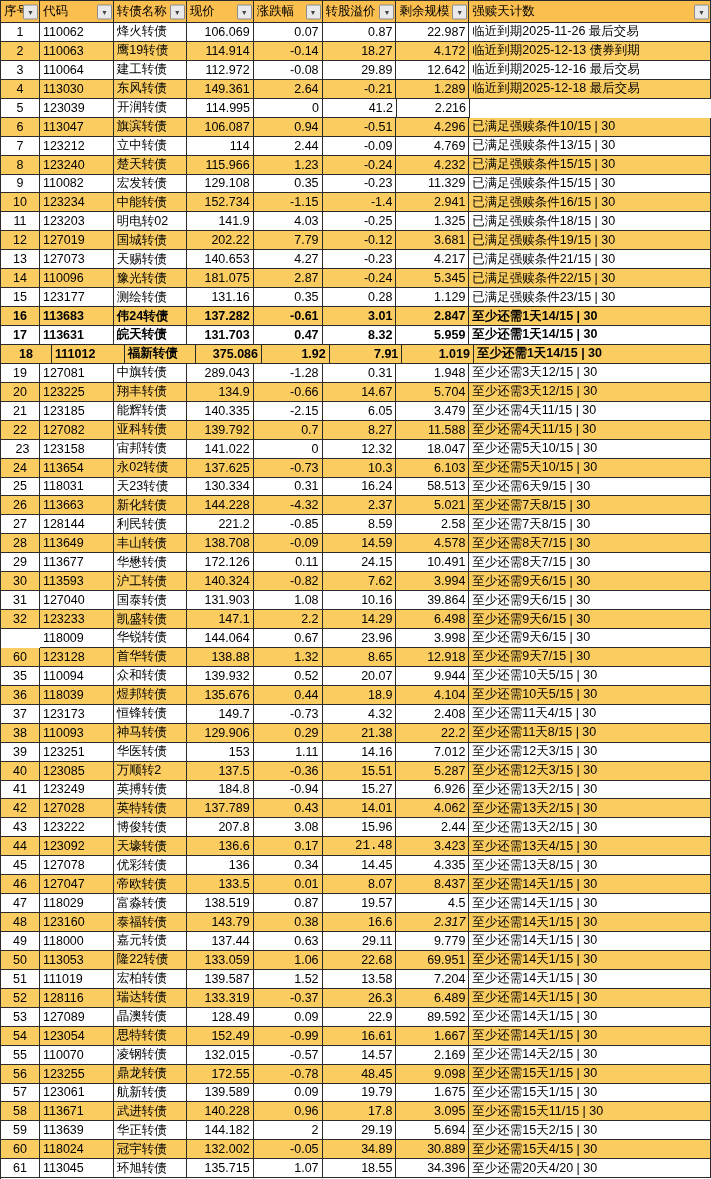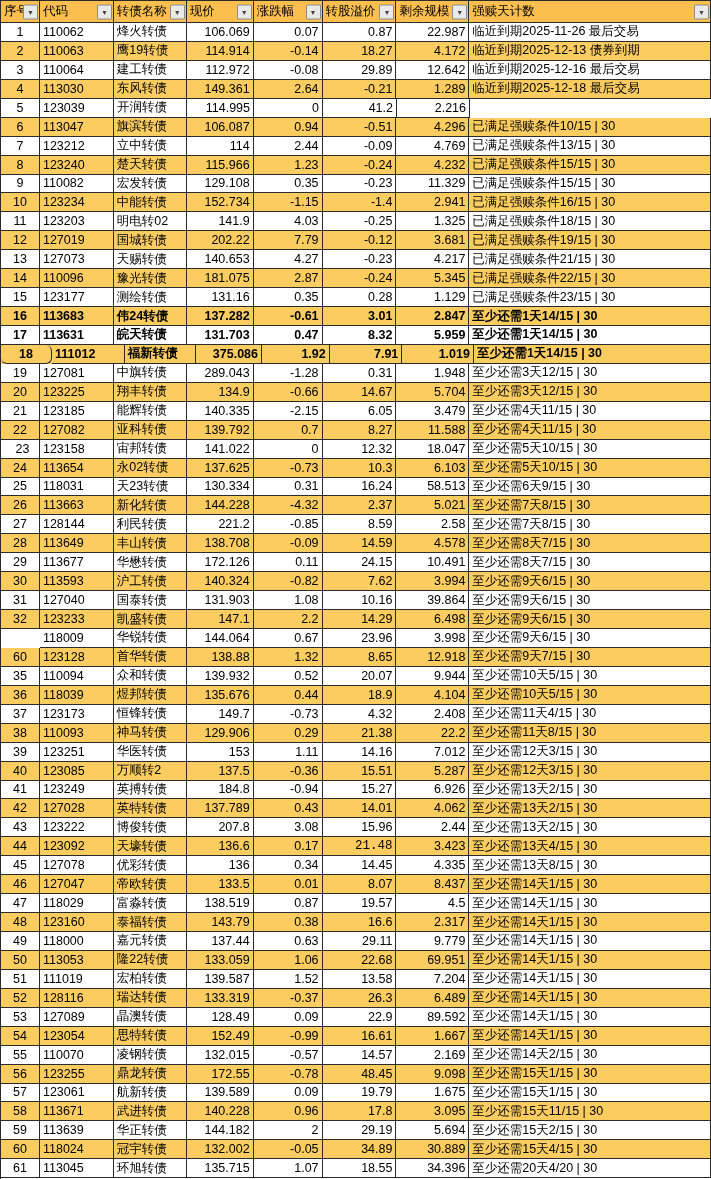--- a/index.html
+++ b/index.html
@@ -251,21 +251,21 @@
         <div class="cell center" style="width: 39px;">17</div>
         <div class="cell left" style="width: 74px;">113631</div>
         <div class="cell left" style="width: 73px;">皖天转债</div>
         <div class="cell right" style="width: 67px;">131.703</div>
         <div class="cell right" style="width: 69px;">0.47</div>
         <div class="cell right" style="width: 74px;">8.32</div>
         <div class="cell right" style="width: 73px;">5.959</div>
         <div class="cell left" style="width: 242px;">至少还需1天14/15 | 30</div>
       </div>
       <div class="row alt bold">
-        <div class="cell center" style="width: 52px; border-radius: 6px;">18</div>
+        <div class="cell center" style="width: 52px;">18</div>
         <div class="cell left" style="width: 74px;">111012</div>
         <div class="cell left" style="width: 73px;">福新转债</div>
         <div class="cell right" style="width: 67px;">375.086</div>
         <div class="cell right" style="width: 69px;">1.92</div>
         <div class="cell right" style="width: 74px;">7.91</div>
         <div class="cell right" style="width: 73px;">1.019</div>
         <div class="cell left" style="width: 242px;">至少还需1天14/15 | 30</div>
       </div>
       <div class="row">
         <div class="cell center" style="width: 39px;">19</div>
@@ -557,21 +557,21 @@
         <div class="cell right" style="width: 73px;">4.5</div>
         <div class="cell left" style="width: 242px;">至少还需14天1/15 | 30</div>
       </div>
       <div class="row alt">
         <div class="cell center" style="width: 39px;">48</div>
         <div class="cell left" style="width: 74px;">123160</div>
         <div class="cell left" style="width: 73px;">泰福转债</div>
         <div class="cell right" style="width: 67px;">143.79</div>
         <div class="cell right" style="width: 69px;">0.38</div>
         <div class="cell right" style="width: 74px;">16.6</div>
-        <div class="cell right" style="width: 73px;">2.317</div>
+        <div class="cell right" style="width: 73px; font-style: italic;">2.317</div>
         <div class="cell left" style="width: 242px;">至少还需14天1/15 | 30</div>
       </div>
       <div class="row">
         <div class="cell center" style="width: 39px;">49</div>
         <div class="cell left" style="width: 74px;">118000</div>
         <div class="cell left" style="width: 73px;">嘉元转债</div>
         <div class="cell right" style="width: 67px;">137.44</div>
         <div class="cell right" style="width: 69px;">0.63</div>
         <div class="cell right" style="width: 74px;">29.11</div>
         <div class="cell right" style="width: 73px;">9.779</div>

